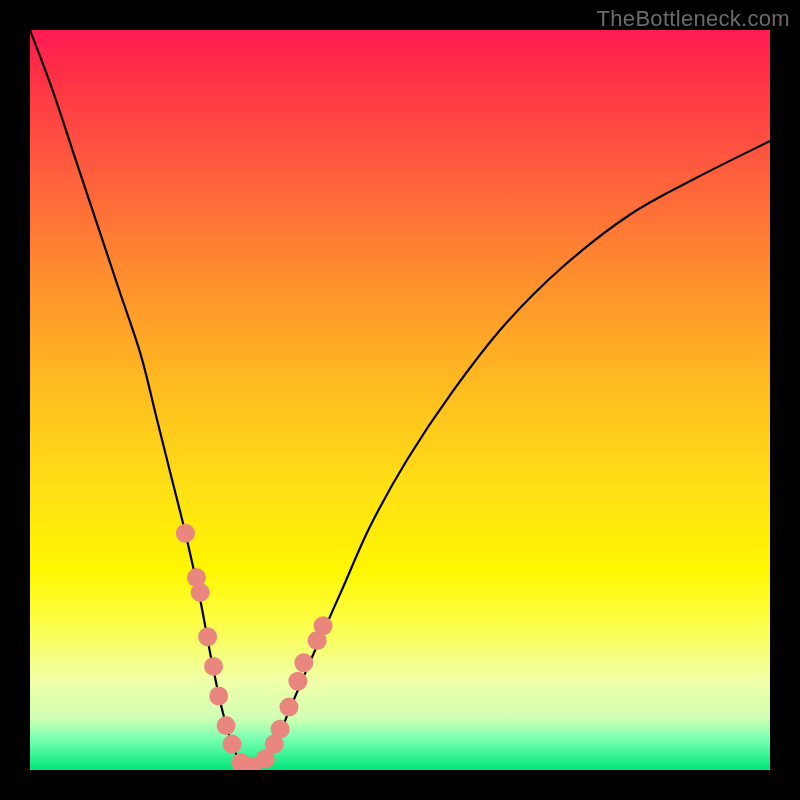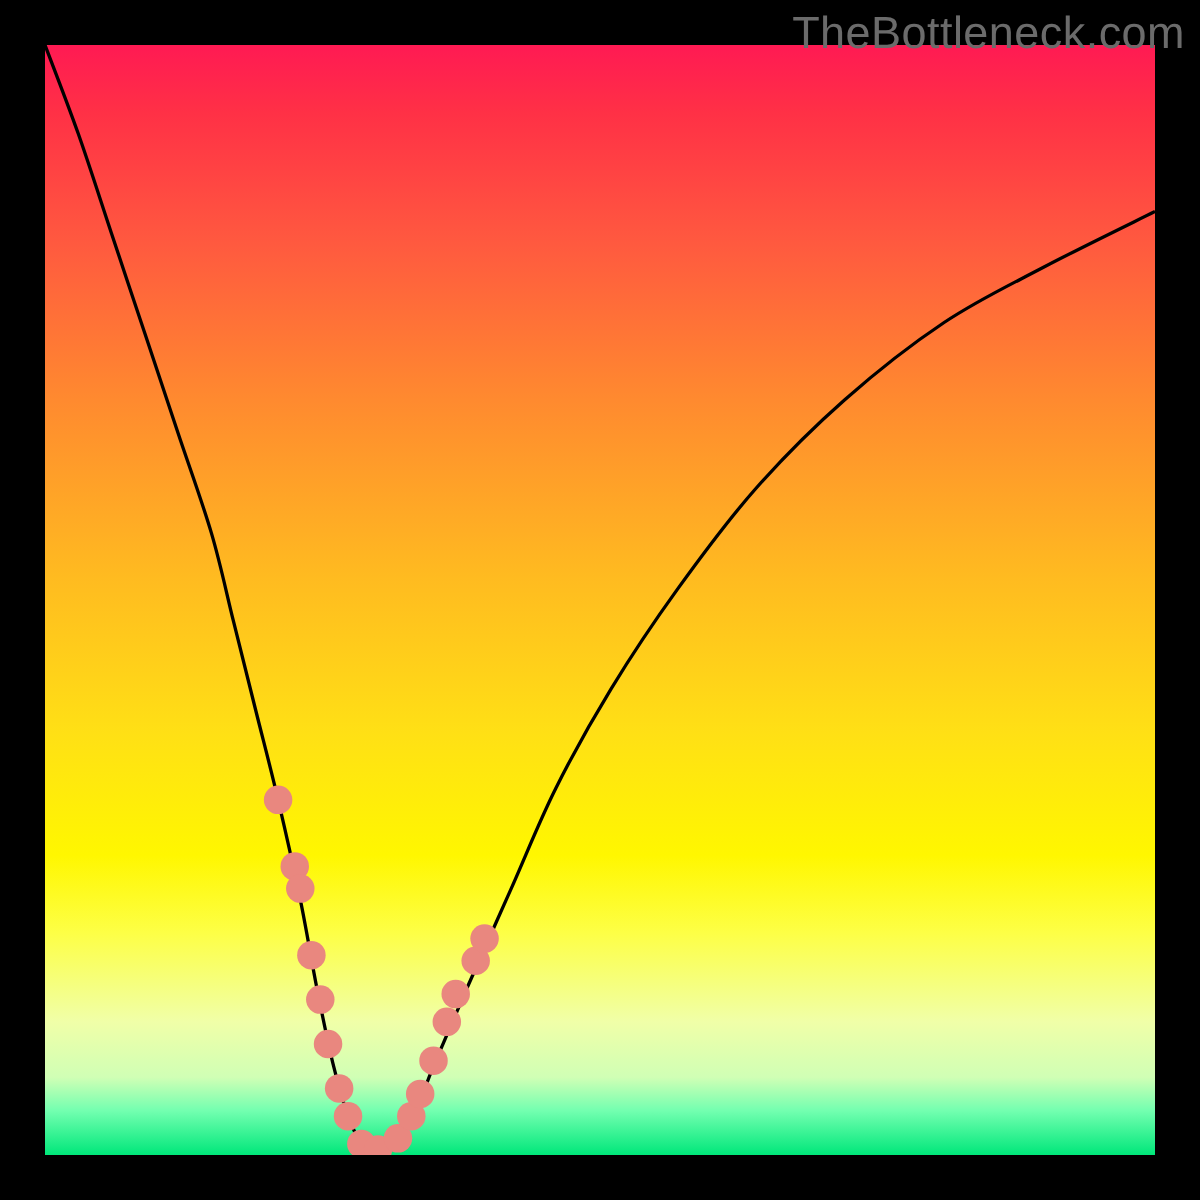--- a/index.html
+++ b/index.html
@@ -45,21 +45,21 @@
       #f0ffa8 88%,
       #d0ffb5 93%,
       #73ffb0 96%,
       #00e77a 100%);
   }
   .watermark {
     position: absolute;
     top: 6px;
     right: 10px;
     color: #6b6b6b;
-    font-size: 30px;
+    font-size: 22px;
     font-weight: 500;
     letter-spacing: 0.3px;
     z-index: 5;
     user-select: none;
   }
   svg.curve {
     position: absolute;
     left: 0;
     top: 0;
     width: 100%;

